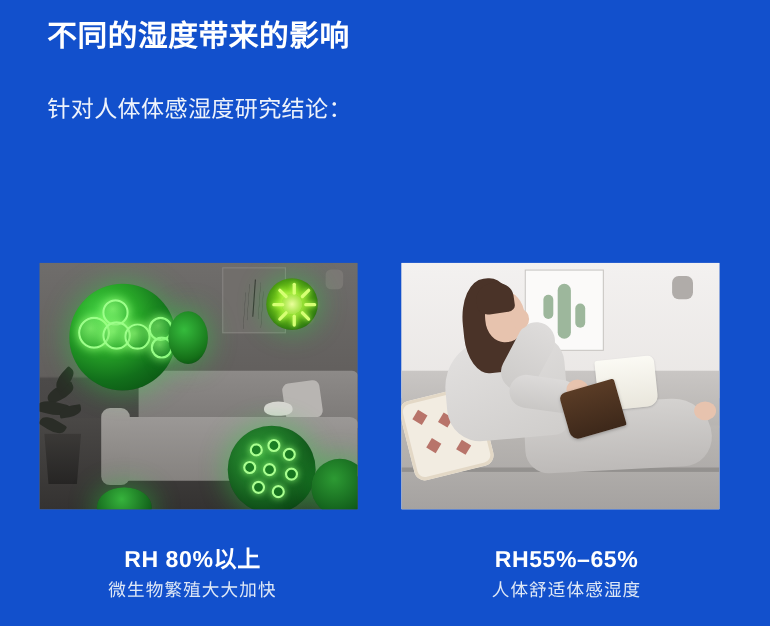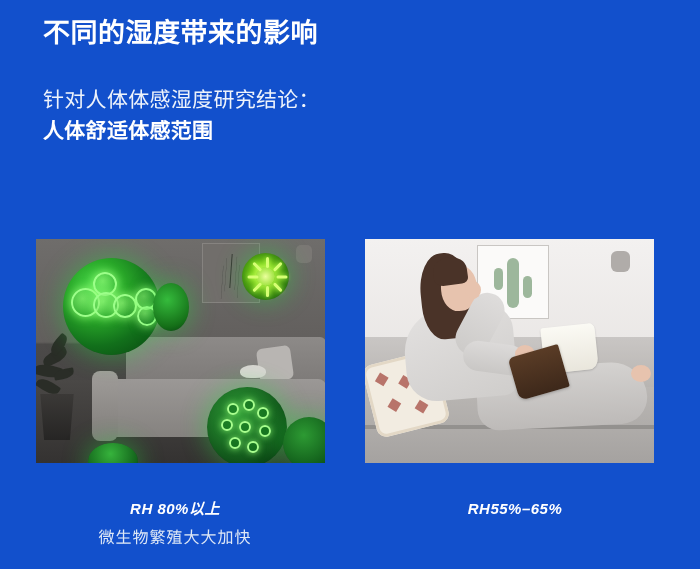--- a/index.html
+++ b/index.html
@@ -289,39 +289,38 @@
   
   .captions {
     position:absolute; left:0; top:495px; width:700px; height:70px;
   }
   .caption-col {
     position:absolute; top:0; width:330px; text-align:center;
   }
   .caption-left  { left:10px; }
   .caption-right { left:350px; }
   .cap-title {
-    font-size:15px; font-weight:bold; color:#ffffff;
-    letter-spacing:0.5px; line-height:28px; white-space:nowrap;font-style:italic;
+    font-size:21px; font-weight:bold; color:#ffffff;
+    letter-spacing:0.5px; line-height:28px; white-space:nowrap;
   }
   .cap-sub {
     margin-top:4px;
     font-size:16px; color:#dfe8f6; letter-spacing:1px;
     line-height:22px; white-space:nowrap;
   }
 </style>
 </head>
 <body>
 
 <div class="poster">
 
   <h1 class="headline">不同的湿度带来的影响</h1>
 
   <div class="body-copy">
     <span class="line">针对人体体感湿度研究结论：</span>
-    <span class="line bold-line">人体舒适体感范围</span>
   </div>
 
   <div class="panels">
 
     <div class="panel panel-left">
       <div class="room-dark">
         <div class="floor"></div>
         <div class="frame">
           <div class="twig"></div>
         </div>
@@ -418,16 +417,17 @@
 
   <div class="captions">
 
     <div class="caption-col caption-left">
       <div class="cap-title">RH 80%以上</div>
       <div class="cap-sub">微生物繁殖大大加快</div>
     </div>
 
     <div class="caption-col caption-right">
       <div class="cap-title">RH55%–65%</div>
+      <div class="cap-sub">人体舒适体感湿度</div>
     </div>
   </div>
 
 </div>
 
 </body></html>

